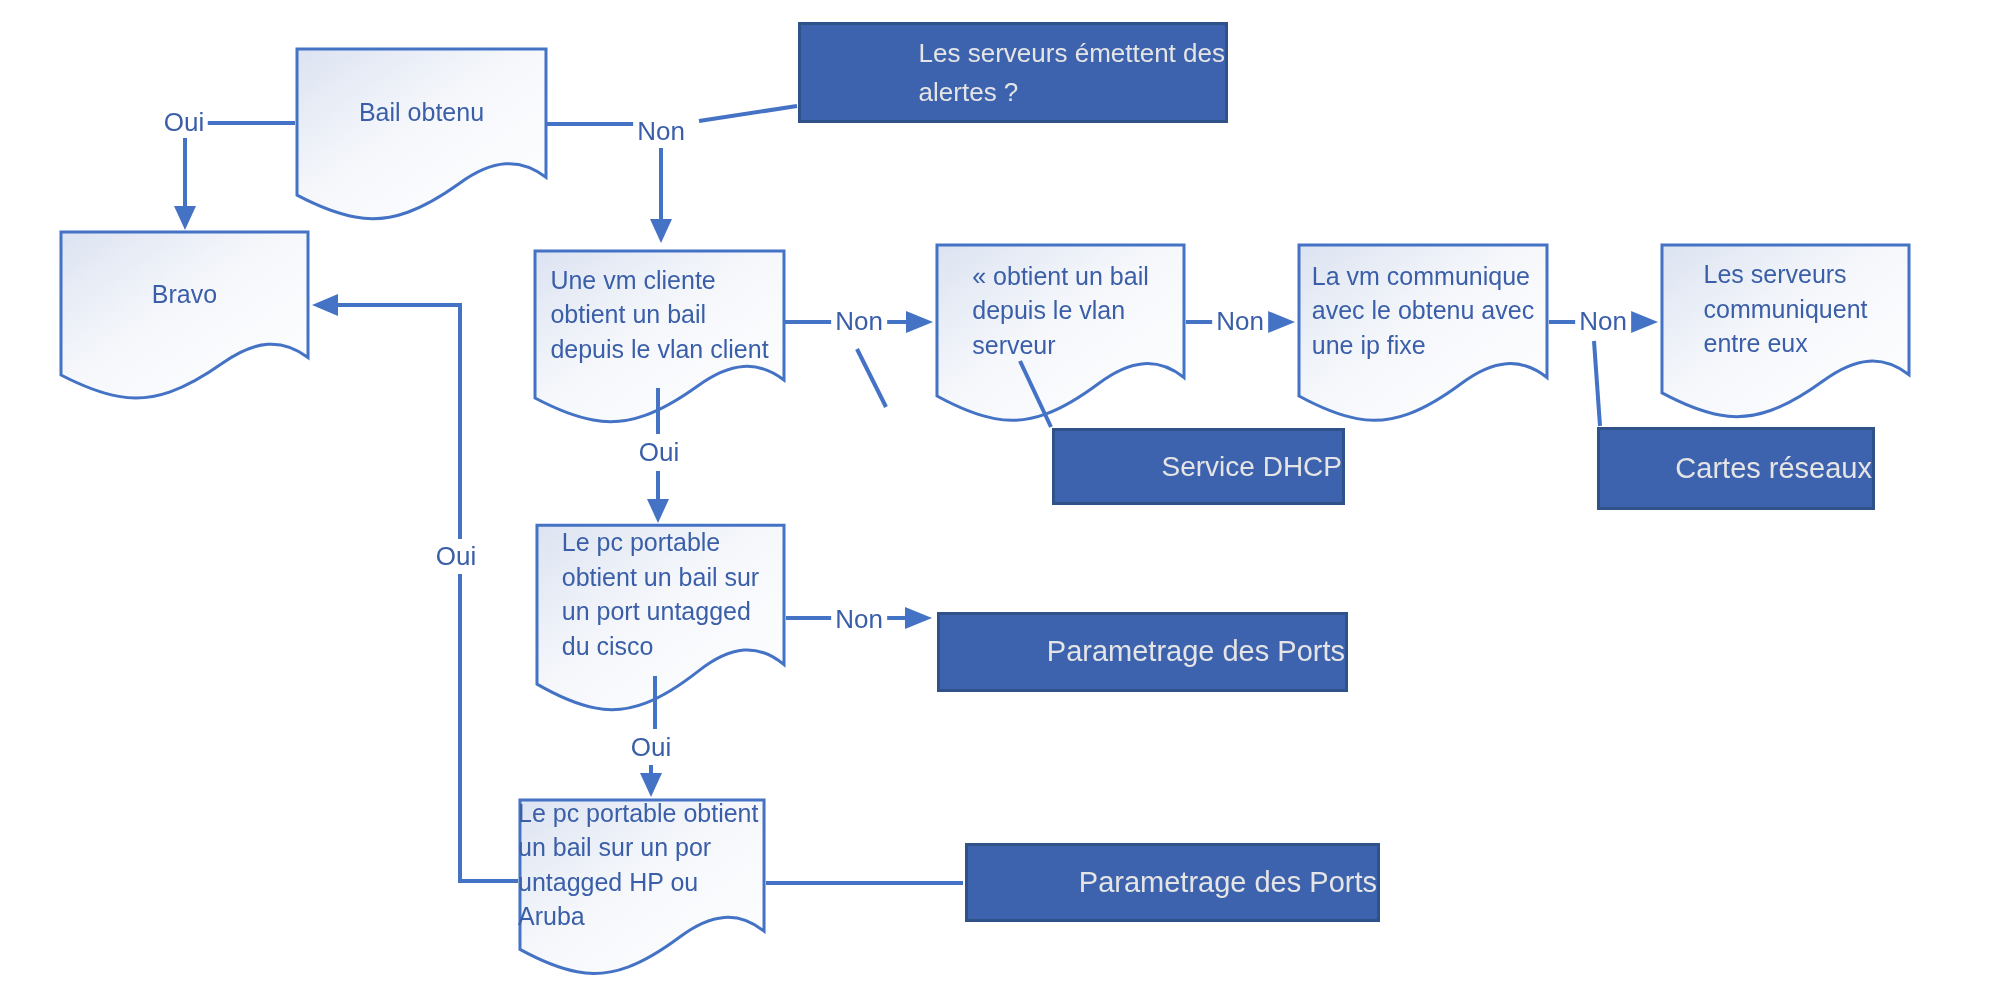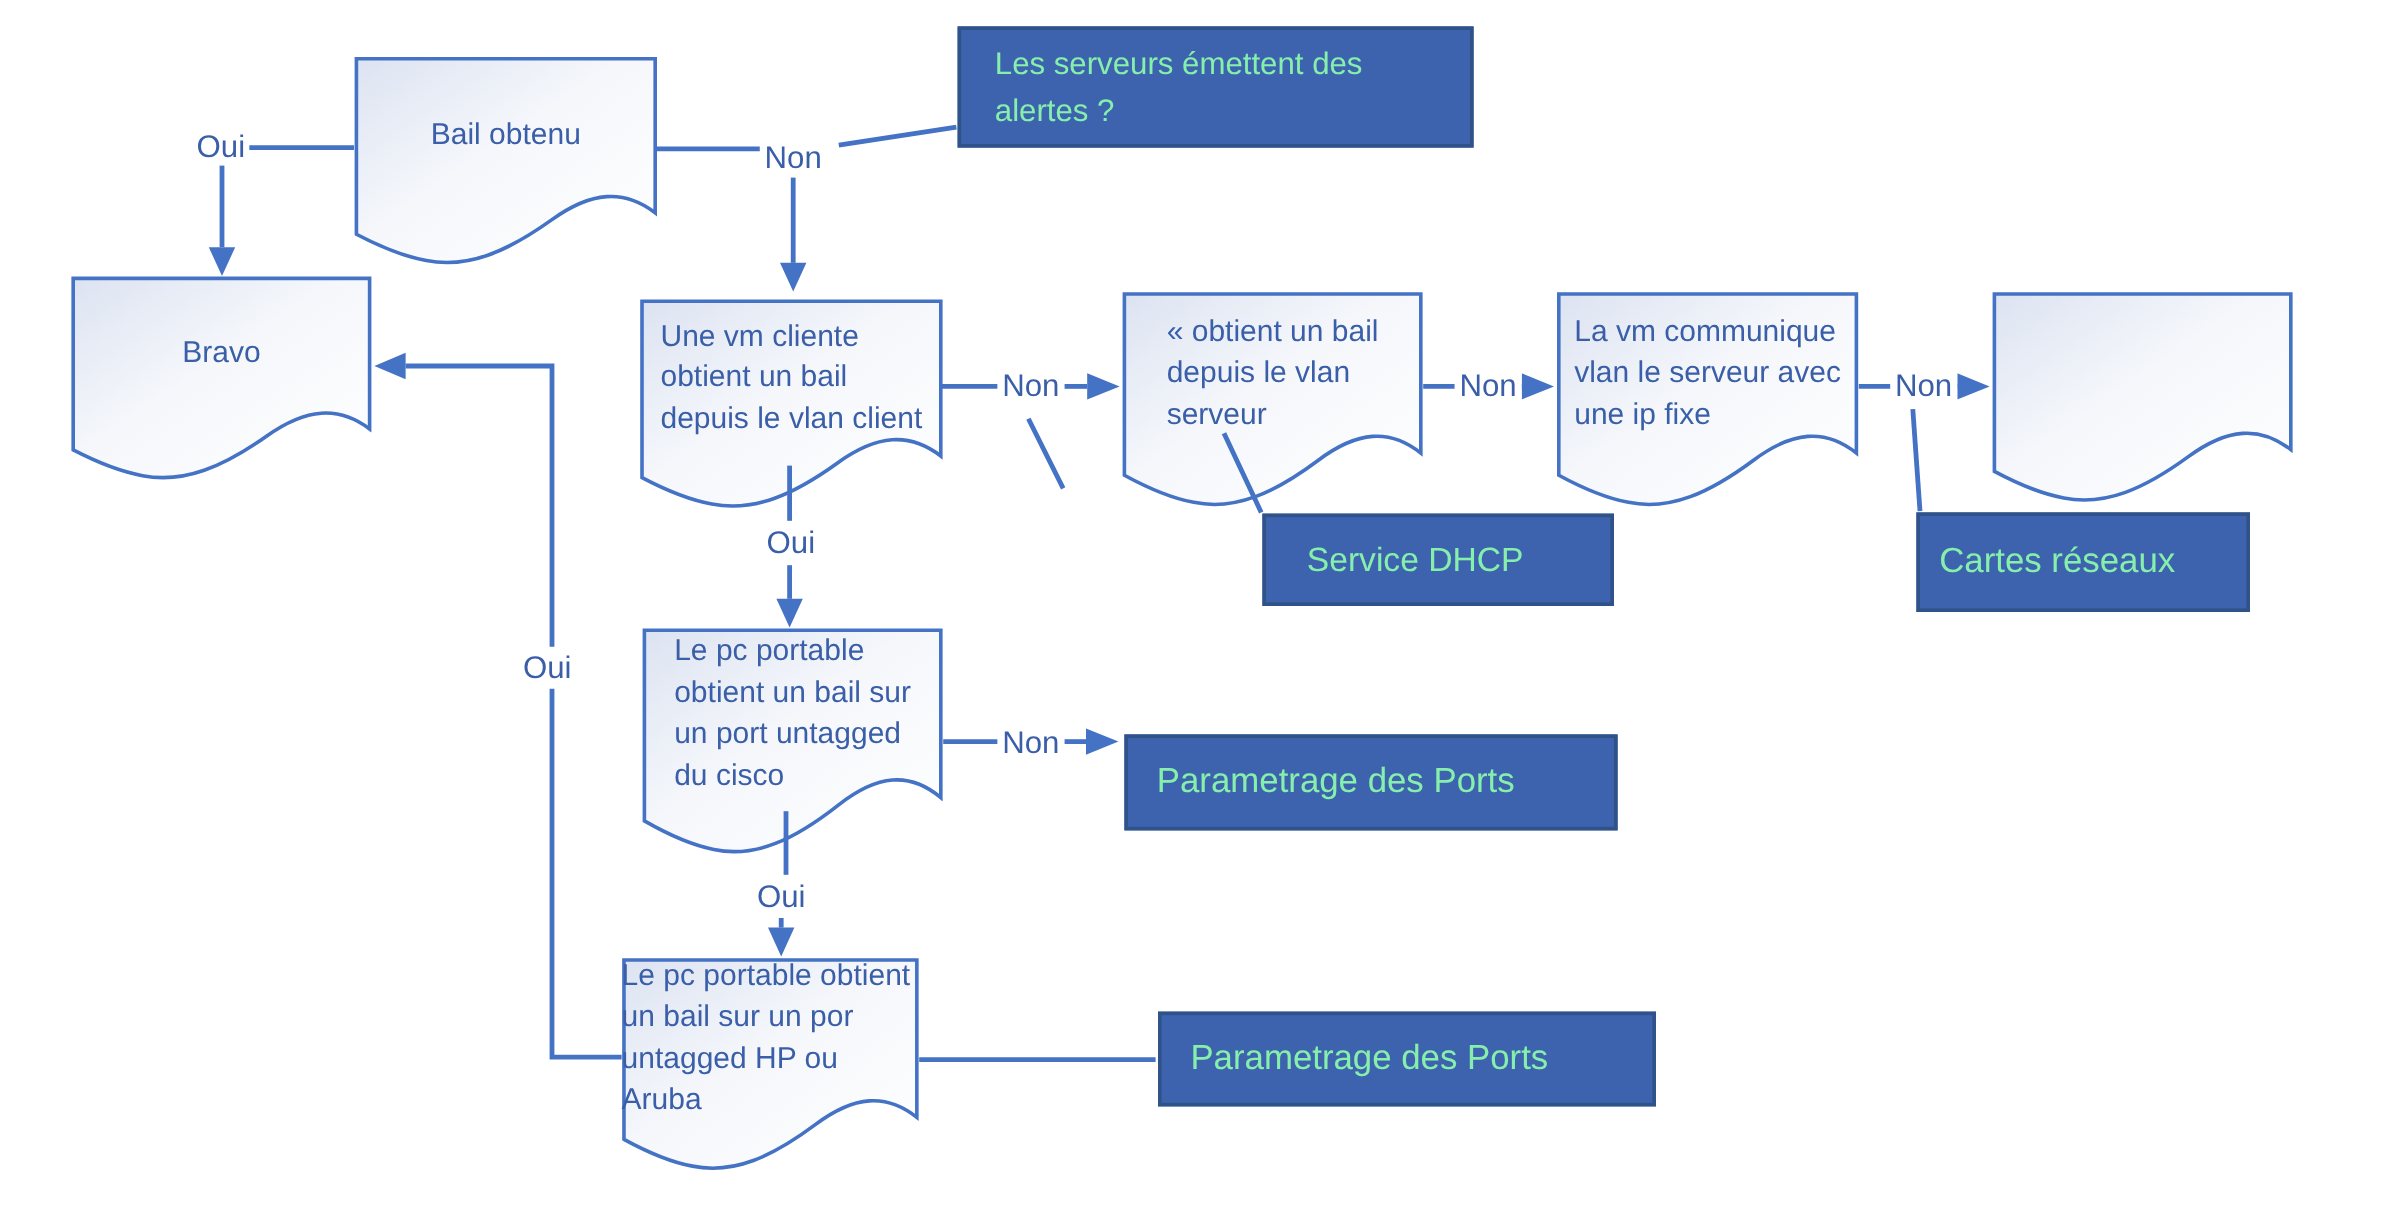--- a/index.html
+++ b/index.html
@@ -8,22 +8,22 @@
   
   .doc{position:absolute;z-index:2;}
   .doc svg{position:absolute;left:0;top:0;width:100%;height:100%;overflow:visible;}
   .doc path{fill:url(#docGrad);stroke:#4472C4;stroke-width:3;vector-effect:non-scaling-stroke;}
   .doc-text{position:absolute;left:0;top:0;width:100%;height:71%;
     display:flex;align-items:center;justify-content:center;text-align:left;
     color:#3A5FA8;font-size:25px;line-height:1.38;white-space:pre-line;}
 
   
   .bluebox{position:absolute;z-index:2;background:#3D63AE;border:3px solid #2F5288;
-    color:#86efac;display:flex;align-items:center;box-sizing:border-box;
-    white-space:pre-line;line-height:1.5;}
+    color:#e5e5e5;display:flex;align-items:center;box-sizing:border-box;
+    white-space:pre-line;line-height:1.5;justify-content:flex-end;}
 
   
   #connectors{position:absolute;left:0;top:0;width:1990px;height:1005px;z-index:3;pointer-events:none;}
   #connectors path{stroke:#4472C4;stroke-width:4;fill:none;}
   #connectors polygon{fill:#4472C4;stroke:none;}
 
   
   .edge-label{position:absolute;z-index:4;transform:translate(-50%,-50%);
     background:#ffffff;padding:0 4px;color:#3A5FA8;font-size:26px;line-height:1.1;}
 </style>
@@ -72,28 +72,31 @@
     <div class="doc-text">« obtient un bail
 depuis le vlan
 serveur</div>
   </div>
 
   <div class="doc" style="left:1297px;top:243px;width:252px;height:190px">
     <svg viewBox="0 0 252 185" preserveAspectRatio="none">
         <path d="M2,2 L250,2 L250,131 C224,111 197,113 164,137 C128,163 95,178 60,171 C38,167 19,158 2,149 Z"></path>
       </svg>
     <div class="doc-text">La vm communique
-vlan le serveur avec
+avec le obtenu avec
 une ip fixe</div>
   </div>
 
   <div class="doc" style="left:1660px;top:243px;width:251px;height:186px">
     <svg viewBox="0 0 252 185" preserveAspectRatio="none">
         <path d="M2,2 L250,2 L250,131 C224,111 197,113 164,137 C128,163 95,178 60,171 C38,167 19,158 2,149 Z"></path>
       </svg>
+    <div class="doc-text">Les serveurs
+communiquent
+entre eux</div>
   </div>
 
   <div class="doc" style="left:535px;top:523px;width:251px;height:200px">
     <svg viewBox="0 0 252 185" preserveAspectRatio="none">
         <path d="M2,2 L250,2 L250,131 C224,111 197,113 164,137 C128,163 95,178 60,171 C38,167 19,158 2,149 Z"></path>
       </svg>
     <div class="doc-text">Le pc portable
 obtient un bail sur
 un port untagged
 du cisco</div>

